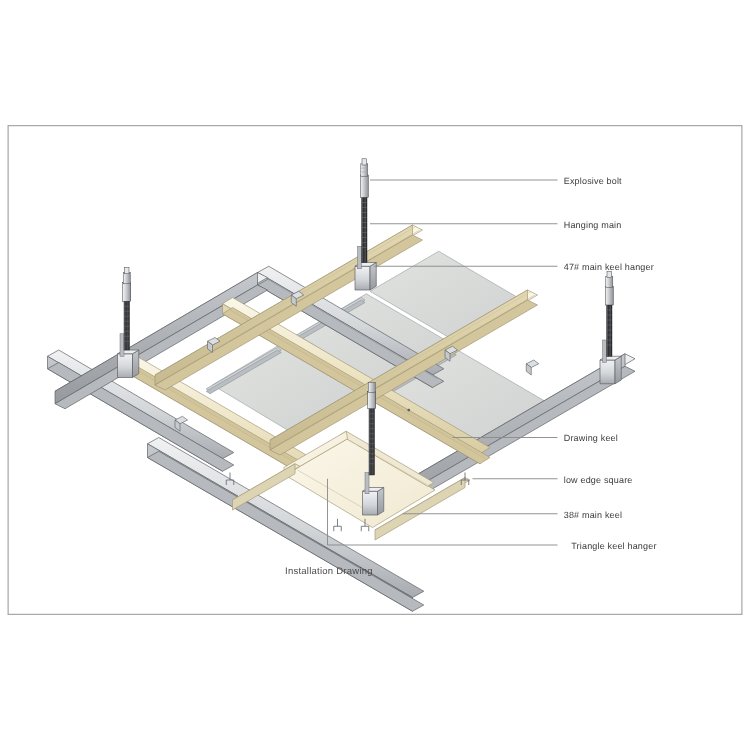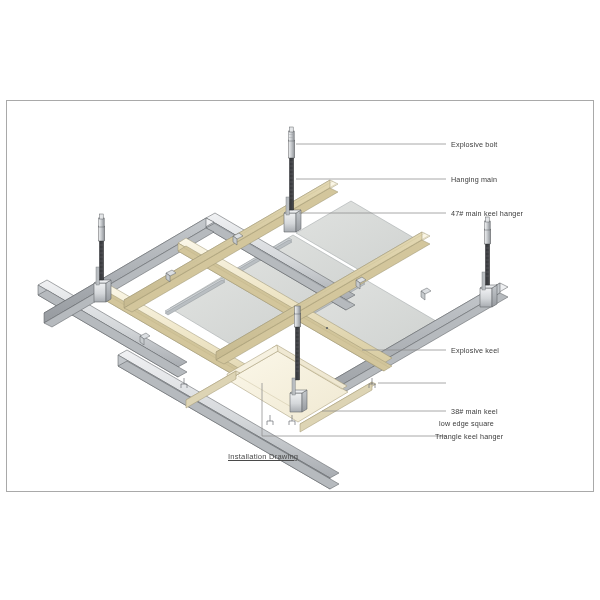--- a/index.html
+++ b/index.html
@@ -5,21 +5,21 @@
   html,body{margin:0;padding:0;background:#ffffff;}
   body{width:600px;height:600px;overflow:hidden;
        font-family:"Liberation Sans","DejaVu Sans",sans-serif;}
   #stage{position:relative;width:600px;height:600px;background:#fff;}
   #frame{position:absolute;left:6px;top:100px;width:588px;height:392px;
          border:1px solid #a9a9a9;background:#fff;box-sizing:border-box;}
   #art{position:absolute;left:0;top:0;width:600px;height:600px;}
   .lbl{position:absolute;font-size:7.2px;color:#3b3b3b;white-space:nowrap;
        letter-spacing:.15px;line-height:1;}
   #caption{position:absolute;font-size:7.6px;color:#4a4a4a;white-space:nowrap;
-           letter-spacing:.2px;text-decoration:underline;}
+           letter-spacing:.2px;}
 </style>
 </head>
 <body>
 
 <div id="stage">
 
   <div id="frame" style="left: 6px; top: 100px; width: 588px; height: 392px; border-color: rgb(169, 169, 169);"></div>
 
   <svg id="art" viewBox="0 0 600 600">
     <defs>
@@ -302,20 +302,20 @@
         <line x1="378" y1="383" x2="446" y2="383"></line>
         <line x1="322" y1="411" x2="446" y2="411"></line>
         <path d="M 262 383 L 262 436 L 446 436"></path>
       </g>
   </svg>
 
   <div id="labels">
       <div class="lbl" style="left: 451px; top: 141px; color: rgb(59, 59, 59);">Explosive bolt</div>
       <div class="lbl" style="left: 451px; top: 176px; color: rgb(59, 59, 59);">Hanging main</div>
       <div class="lbl" style="left: 451px; top: 210px; color: rgb(59, 59, 59);">47# main keel hanger</div>
-      <div class="lbl" style="left: 451px; top: 347px; color: rgb(59, 59, 59);">Explosive keel</div>
-      <div class="lbl" style="left: 439px; top: 380px; color: rgb(59, 59, 59); margin-top: 40px;">low edge square</div>
+      <div class="lbl" style="left: 451px; top: 347px; color: rgb(59, 59, 59);">Drawing keel</div>
+      <div class="lbl" style="left: 451px; top: 380px; color: rgb(59, 59, 59);">low edge square</div>
       <div class="lbl" style="left: 451px; top: 408px; color: rgb(59, 59, 59);">38# main keel</div>
-      <div class="lbl" style="left: 435px; top: 433px; color: rgb(59, 59, 59);">Triangle keel hanger</div>
+      <div class="lbl" style="left: 457px; top: 433px; color: rgb(59, 59, 59);">Triangle keel hanger</div>
     </div>
 
   <div id="caption" style="left: 228px; top: 452px;">Installation Drawing</div>
 </div>
 
 </body></html>

